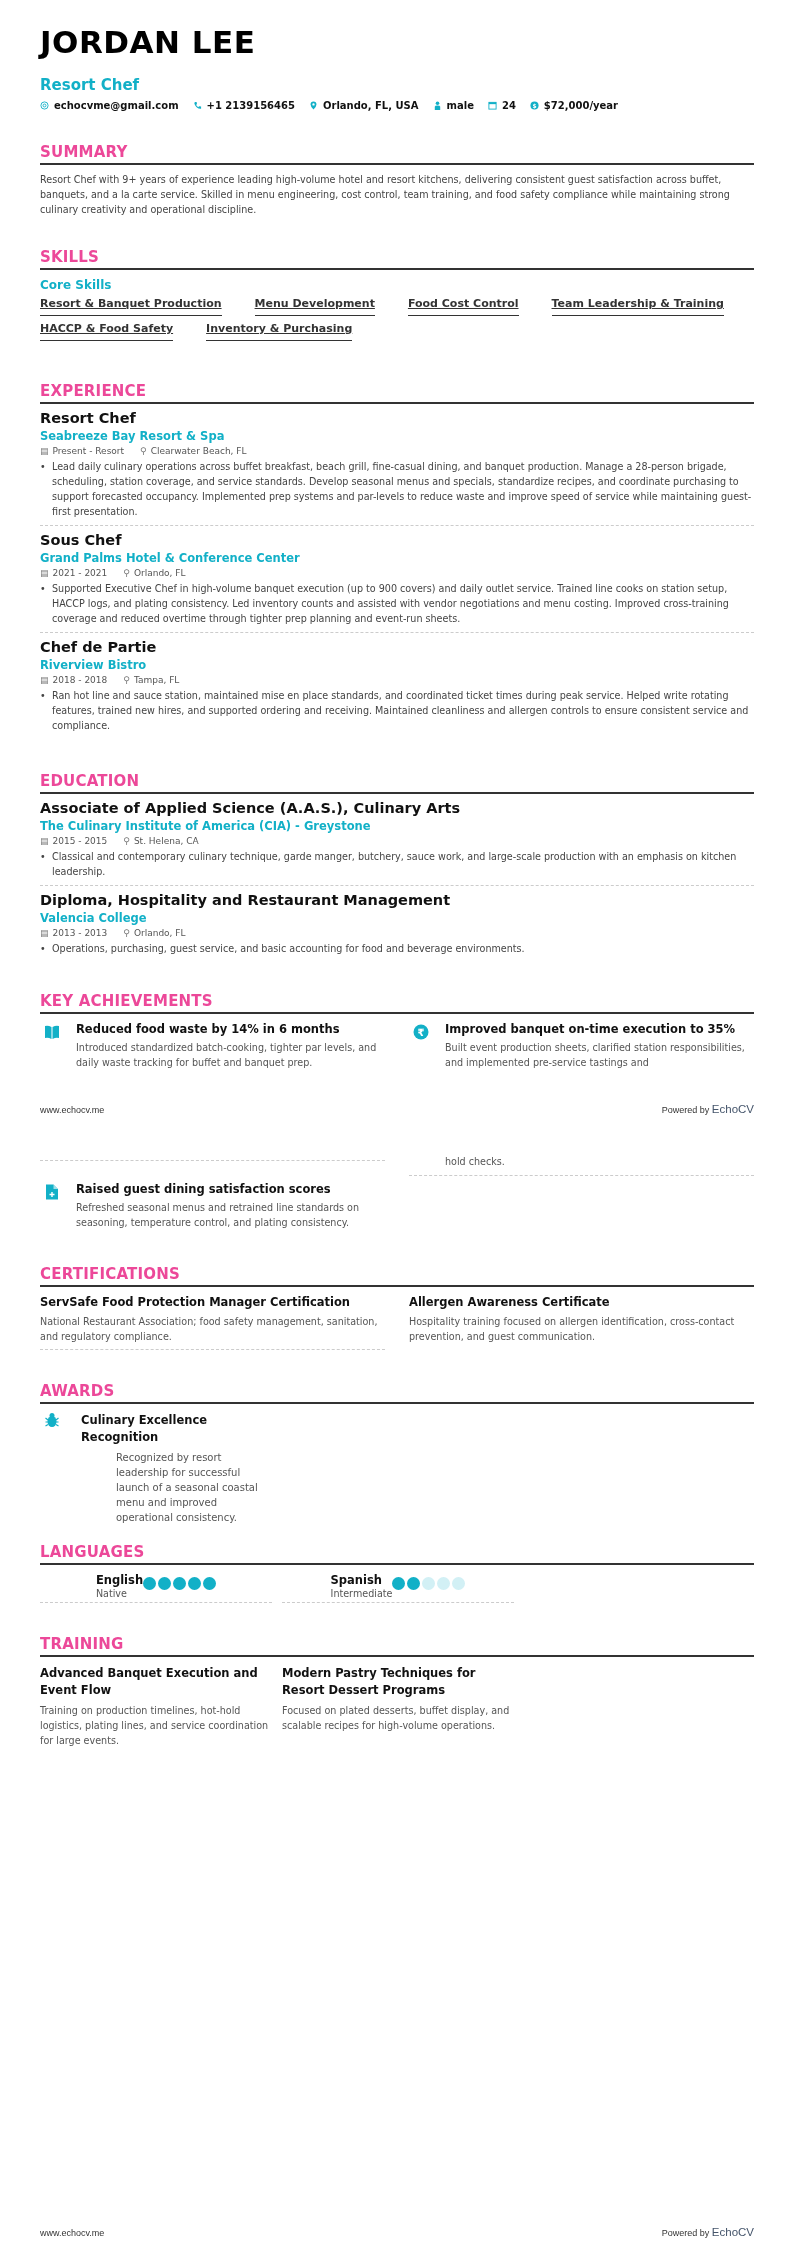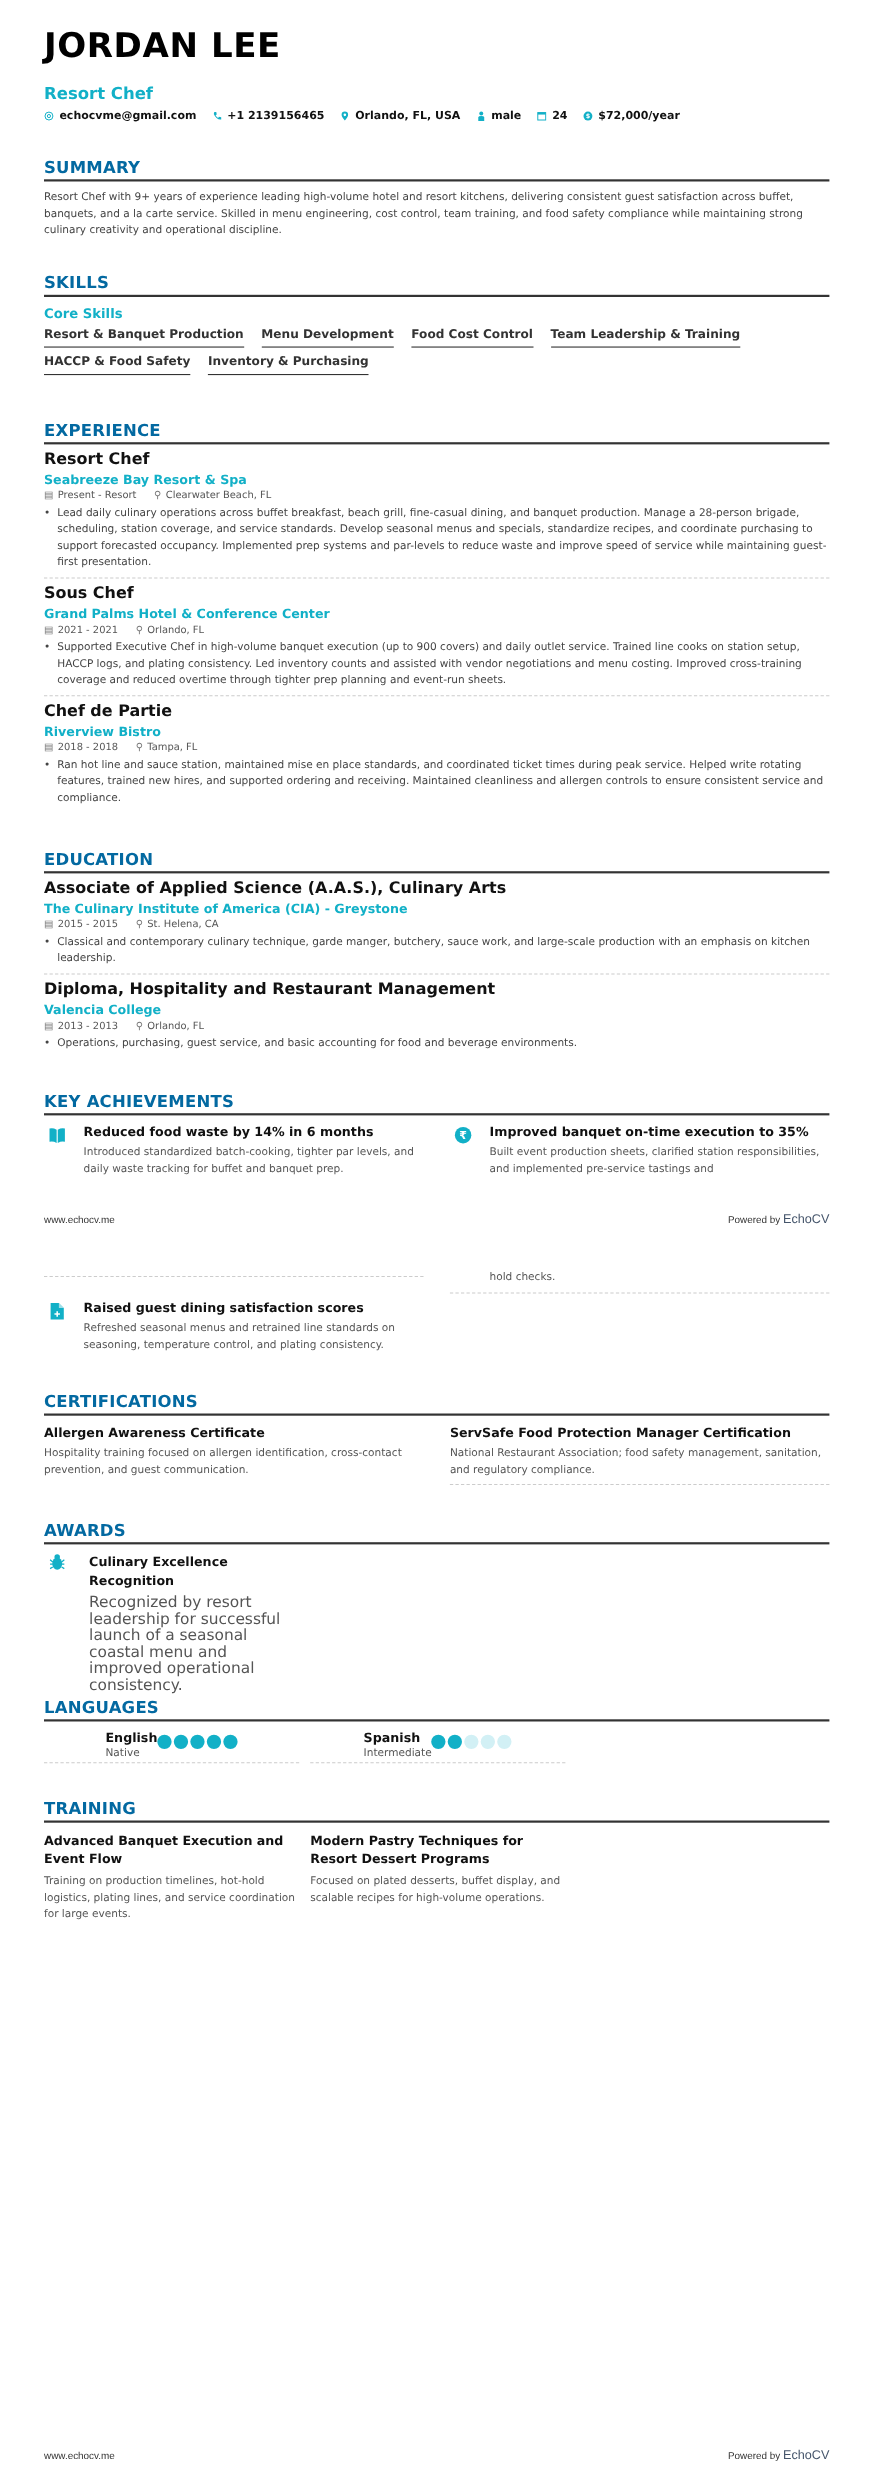--- a/index.html
+++ b/index.html
@@ -9,25 +9,25 @@
   
   .name { position: absolute; top: 24px; left: 40px; font-family: "DejaVu Sans", sans-serif; font-weight: bold; font-size: 31px; color: #000; letter-spacing: 0.5px; }
   .role { position: absolute; top: 76px; left: 40px; font-weight: bold; font-size: 15px; color: #12b0c7; }
   .contacts { position: absolute; top: 100px; left: 40px; display: flex; gap: 14px; font-size: 10px; font-weight: bold; color: #111; align-items: center; }
   .contact { display: flex; align-items: center; gap: 5px; }
   .ic { display: inline-block; width: 9px; height: 9px; color: #12b0c7; }
   .ic svg { width: 9px; height: 9px; display: block; }
 
   
   .section { position: absolute; left: 40px; width: 714px; }
-  .sec-title { font-weight: bold; font-size: 15px; color: #0369a1; letter-spacing: 0.2px; padding-bottom: 2px; border-bottom: 2.5px solid #333; }
+  .sec-title { font-weight: bold; font-size: 15px; color: #ec4899; letter-spacing: 0.2px; padding-bottom: 2px; border-bottom: 2.5px solid #333; }
   .para { font-size: 9.6px; line-height: 15px; color: #444; margin-top: 7px; }
 
   .skills-sub { font-size: 12px; font-weight: bold; color: #12b0c7; margin-top: 8px; }
-  .skills-row { display: flex; flex-wrap: wrap; gap: 6px 16px; margin-top: 5px; }
+  .skills-row { display: flex; flex-wrap: wrap; gap: 6px 33px; margin-top: 5px; text-decoration: underline; }
   .skill { font-size: 11px; font-weight: bold; color: #333; padding-bottom: 5px; border-bottom: 1.5px solid #333; }
 
   .job { padding-bottom: 6px; border-bottom: 1px dashed #ccc; margin-bottom: 6px; }
   .job:last-child { border-bottom: none; }
   .job-title { font-size: 14.5px; font-weight: bold; color: #111; margin-top: 6px; }
   .job-company { font-size: 11.5px; font-weight: bold; color: #12b0c7; margin-top: 3px; }
   .meta { display: flex; gap: 16px; font-size: 9px; color: #555; margin-top: 3px; align-items: center; }
   .meta span.m { display: flex; align-items: center; gap: 4px; }
   .meta .mi { color: #777; font-size: 9px; }
   .bullet { display: flex; gap: 6px; font-size: 9.6px; line-height: 15px; color: #444; margin-top: 3px; }
@@ -43,21 +43,21 @@
   .footer { position: absolute; left: 40px; width: 714px; display: flex; justify-content: space-between; align-items: baseline; font-family: "Liberation Sans", sans-serif; font-size: 9px; color: #333; }
   .footer .brand { font-size: 11.5px; color: #45556b; }
 
   .cert-grid { display: grid; grid-template-columns: 345px 345px; column-gap: 24px; margin-top: 8px; }
   .cert-title { font-size: 11.5px; font-weight: bold; color: #111; }
   .cert-desc { font-size: 9.6px; line-height: 15px; color: #555; margin-top: 5px; padding-bottom: 5px; }
 
   .award { display: flex; gap: 22px; margin-top: 8px; width: 230px; }
   .award .a-ic { width: 14px; height: 16px; color: #12b0c7; margin-left: 5px; flex: 0 0 14px; }
   .award-title { font-size: 11.5px; font-weight: bold; color: #111; line-height: 17px; }
-  .award-desc { font-size: 14px; line-height: 15px; color: #555; margin-top: 4px; }
+  .award-desc { font-size: 10px; line-height: 15px; color: #555; margin-top: 4px; margin-left: 35px; }
 
   .lang-row { display: flex; gap: 10px; margin-top: 8px; }
   .lang { width: 232px; display: flex; justify-content: center; padding-bottom: 3px; border-bottom: 1px dashed #ccc; }
   .lang-name { font-size: 11.5px; font-weight: bold; color: #111; }
   .lang-level { font-size: 9.6px; color: #555; margin-top: 1px; }
   .dots { display: flex; gap: 2px; margin-top: 4px; }
   .d { width: 13px; height: 13px; border-radius: 50%; background: #12b0c7; }
   .d.off { background: #d2f0f5; }
 
   .train-grid { display: grid; grid-template-columns: 232px 232px; column-gap: 10px; margin-top: 8px; }
@@ -289,27 +289,27 @@
     <div>
       <div class="ach-title">Raised guest dining satisfaction scores</div>
       <div class="ach-desc">Refreshed seasonal menus and retrained line standards on seasoning, temperature control, and plating consistency.</div>
     </div>
   </div>
 </div>
 
 <div class="section" style="top:1265px;">
   <div class="sec-title">CERTIFICATIONS</div>
   <div class="cert-grid">
-    <div>
-      <div class="cert-title">Allergen Awareness Certificate</div>
-      <div class="cert-desc">Hospitality training focused on allergen identification, cross-contact prevention, and guest communication.</div>
-    </div>
     <div style="border-bottom:1px dashed #ccc;">
       <div class="cert-title">ServSafe Food Protection Manager Certification</div>
       <div class="cert-desc">National Restaurant Association; food safety management, sanitation, and regulatory compliance.</div>
+    </div>
+    <div>
+      <div class="cert-title">Allergen Awareness Certificate</div>
+      <div class="cert-desc">Hospitality training focused on allergen identification, cross-contact prevention, and guest communication.</div>
     </div>
   </div>
 </div>
 
 <div class="section" style="top:1382px;">
   <div class="sec-title">AWARDS</div>
   <div class="award">
     <span class="a-ic"><svg viewBox="0 0 14 16" width="14" height="16">
           <ellipse cx="7" cy="9.5" rx="4.5" ry="5.5" fill="currentColor"></ellipse>
           <circle cx="7" cy="3.5" r="2.5" fill="currentColor"></circle>

